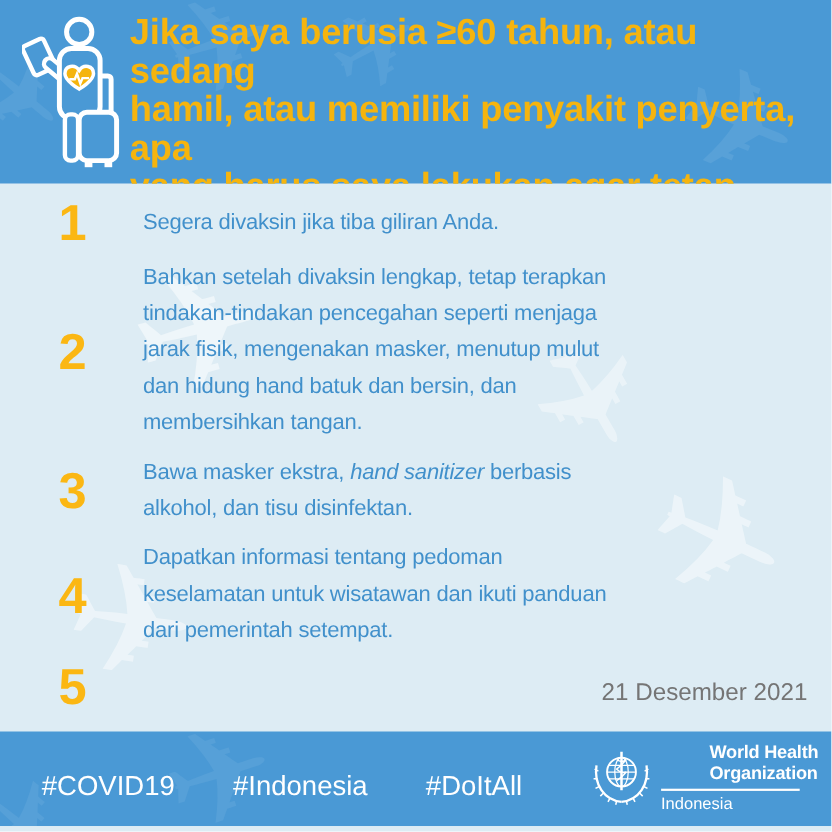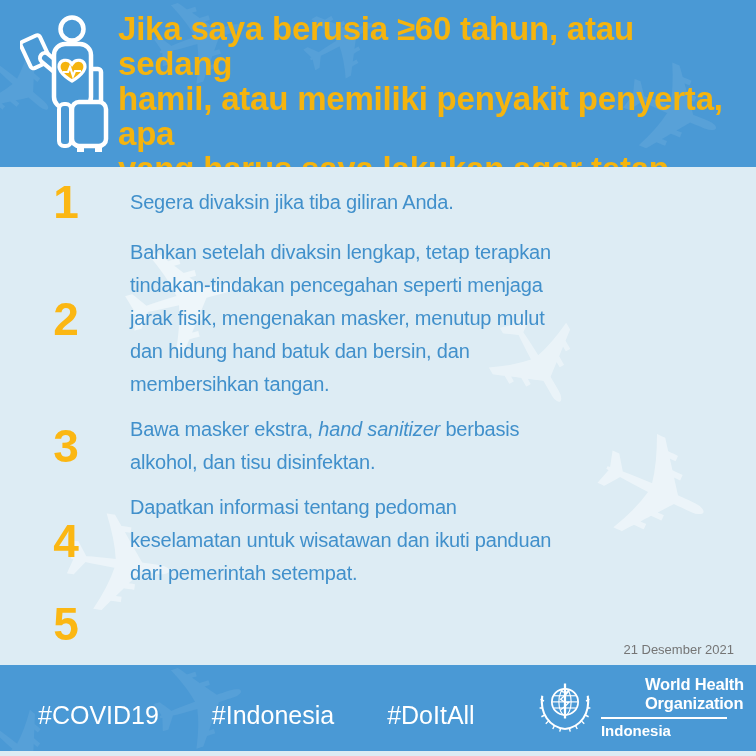--- a/index.html
+++ b/index.html
@@ -32,41 +32,41 @@
     color:var(--c-number_gold,#FBB713);
     font-size:46px; font-weight:bold; line-height:44px;
   }
   .txt {
     margin-left:32px; width:606px;
     color:var(--c-text_blue,#4190CB);
     font-size:20px; line-height:33px; letter-spacing:-0.2px;
   }
   .txt .it { font-style:italic; }
   .date {
-    position:absolute; right:22px; bottom:8px; z-index:2;
-    color:var(--c-date_gray,#757575); font-size:13px;
+    position:absolute; right:22px; bottom:23px; z-index:2;
+    color:var(--c-date_gray,#757575); font-size:22px;
   }
   
   .footer {
     position:relative; width:756px; height:86px;
     background:var(--c-header_blue,#4A99D5); overflow:hidden;
   }
   .credit {
     position:absolute; left:16px; top:6px; z-index:2;
     color:var(--c-credit_yellow,#FFE9A6);
     font-size:14.5px; font-weight:bold; letter-spacing:0.1px;
   }
   .hashtags { position:absolute; left:38px; top:36px; z-index:2; color:#fff; font-size:25px; }
   .hashtags span { margin-right:46px; }
   .who { position:absolute; right:12px; top:10px; z-index:2; display:flex; align-items:flex-start; }
   .who-emblem { width:56px; height:62px; margin-top:2px; }
   .who-text { margin-left:8px; color:#fff; }
   .who-name { font-size:16.5px; font-weight:bold; line-height:19px; letter-spacing:-0.2px;margin-left:44px; }
   .who-rule { height:2px; background:#fff; margin:4px 0 3px 0; width:126px; }
-  .who-country { font-size:15px; font-weight:bold; }
+  .who-country { font-size:15px; font-weight:normal; }
   .bottom-strip { position:absolute; left:0; bottom:0; width:756px; height:5px; background:var(--c-body_bg,#DDECF4); }
   
   .plane {
     position:absolute; z-index:1; font-family:"DejaVu Sans", sans-serif;
     pointer-events:none; user-select:none; line-height:1;
   }
   .p1 { top:-18px; left:150px; font-size:120px; color:rgba(255,255,255,0.07); transform:rotate(-18deg); }
   .p2 { top:48px;  right:30px; font-size:130px; color:rgba(255,255,255,0.08); transform:rotate(22deg); }
   .p3 { top:30px;  left:-30px; font-size:110px; color:rgba(255,255,255,0.07); transform:rotate(40deg); }
   .p4 { top:60px;  left:120px; font-size:150px; color:rgba(255,255,255,0.5); transform:rotate(-15deg); }

